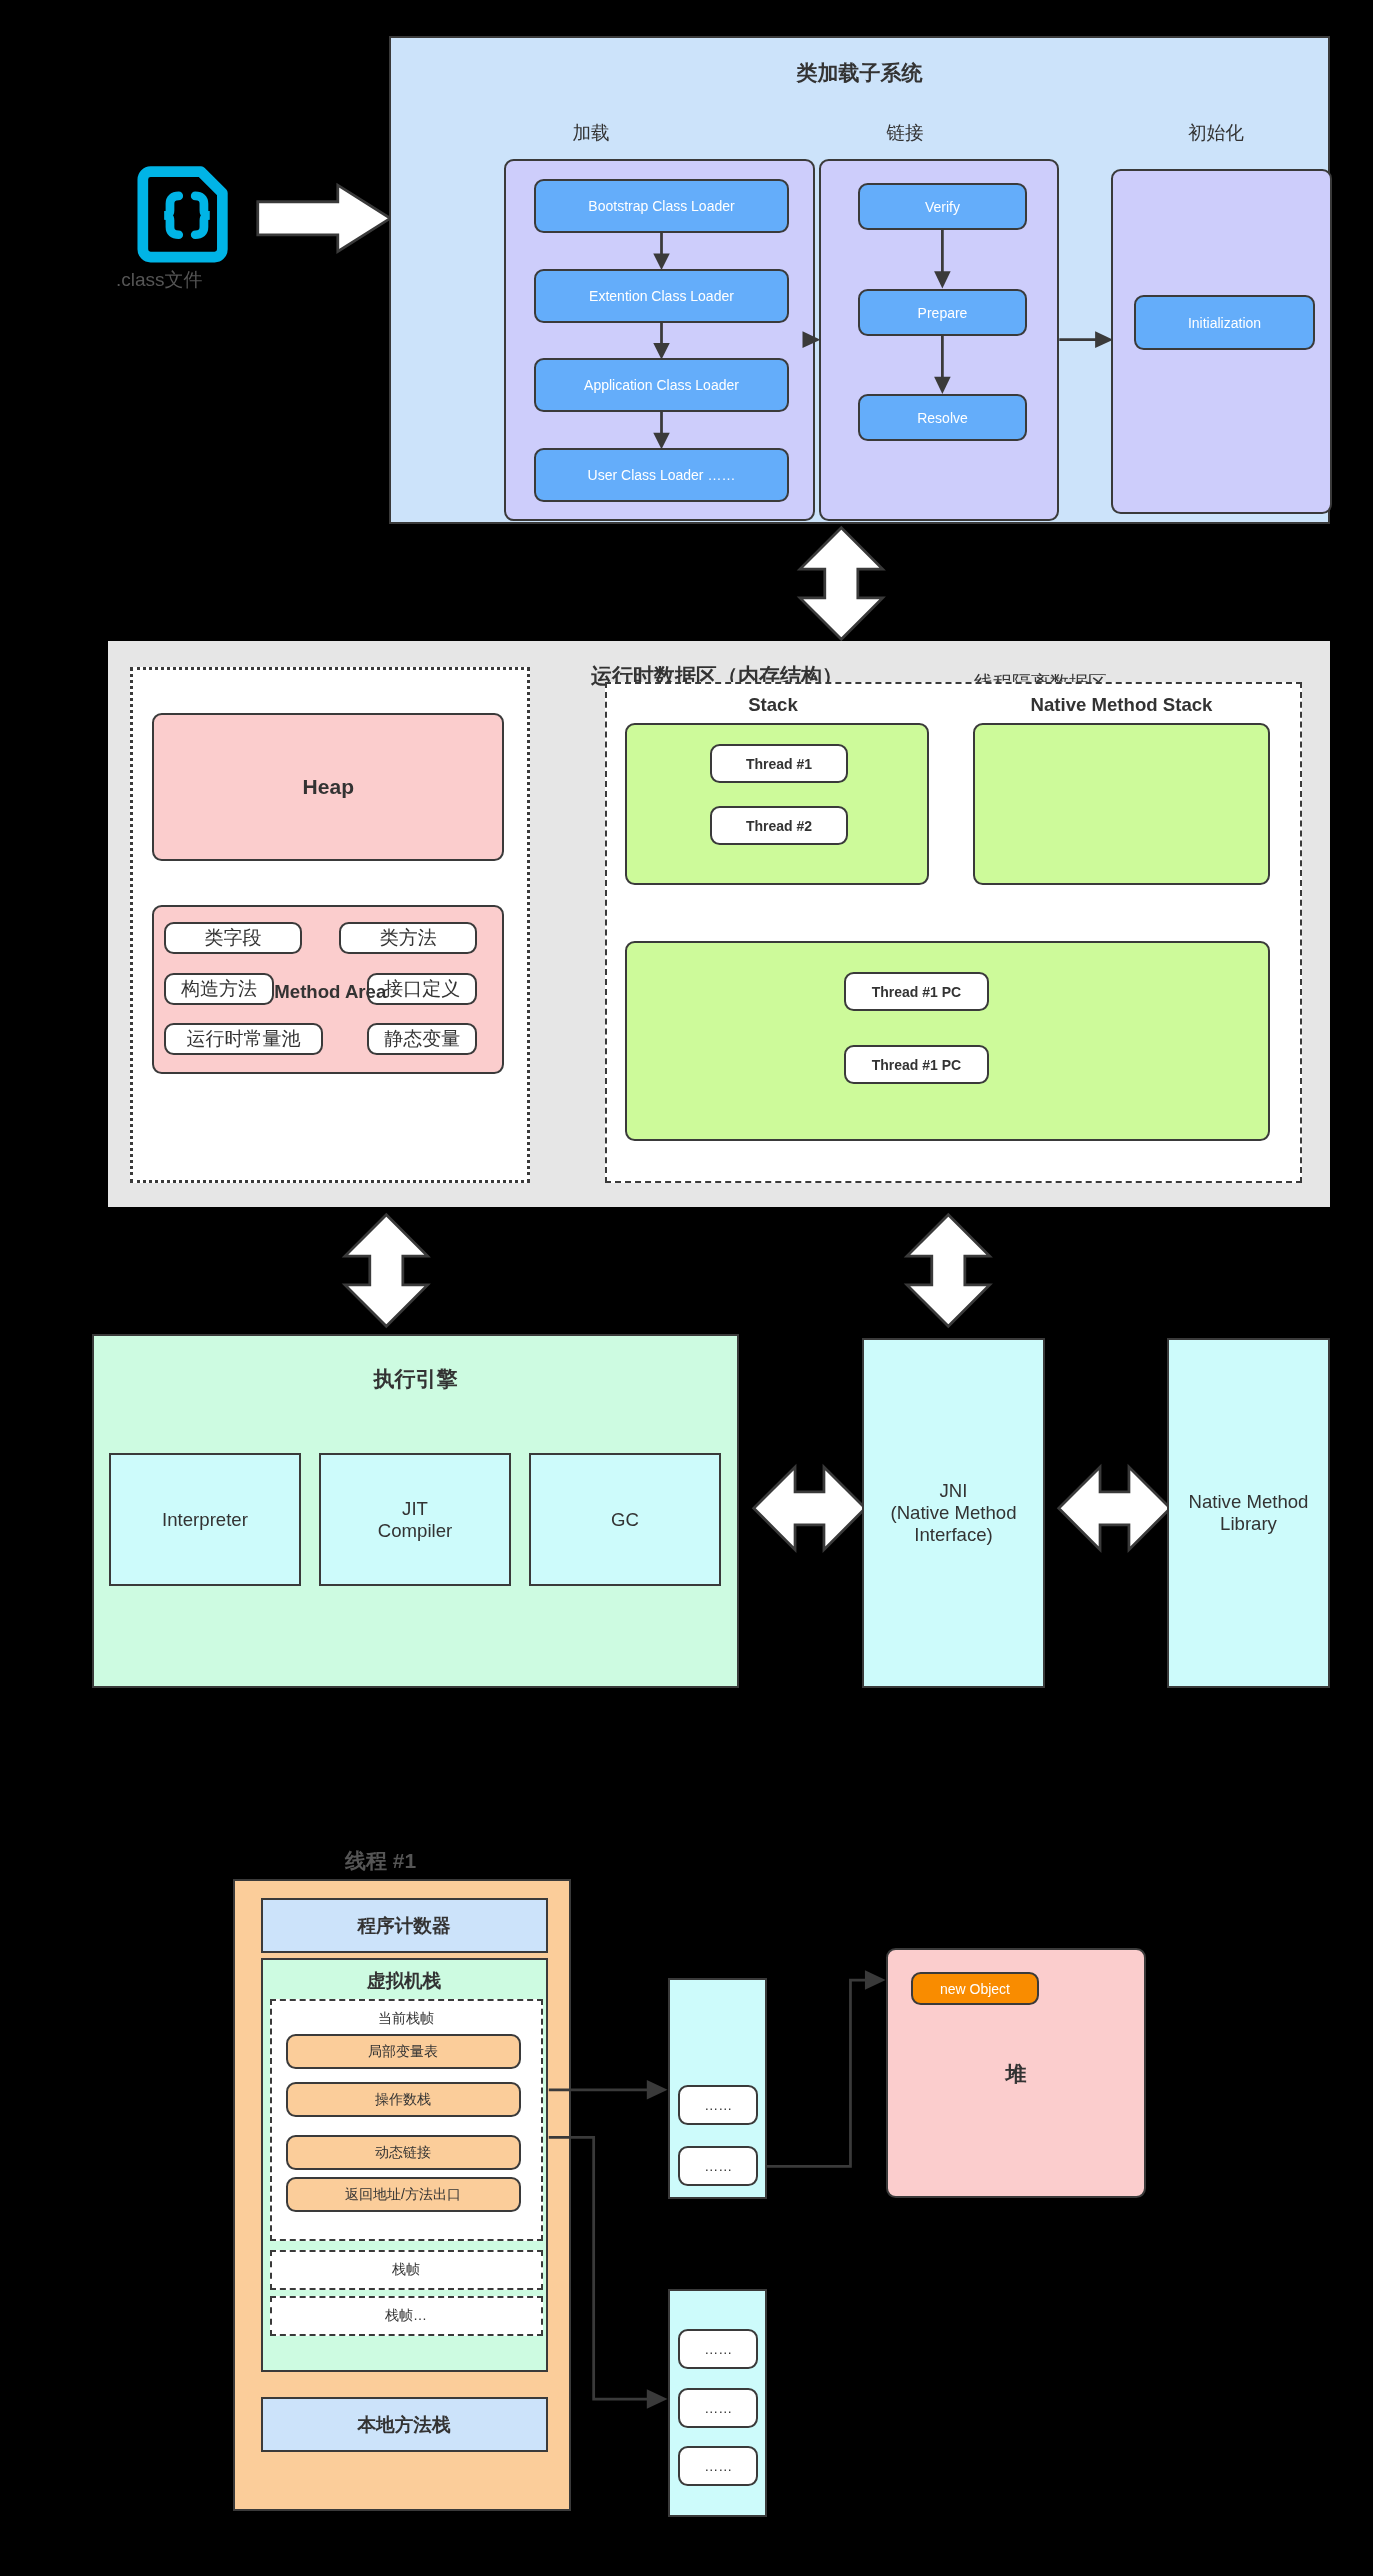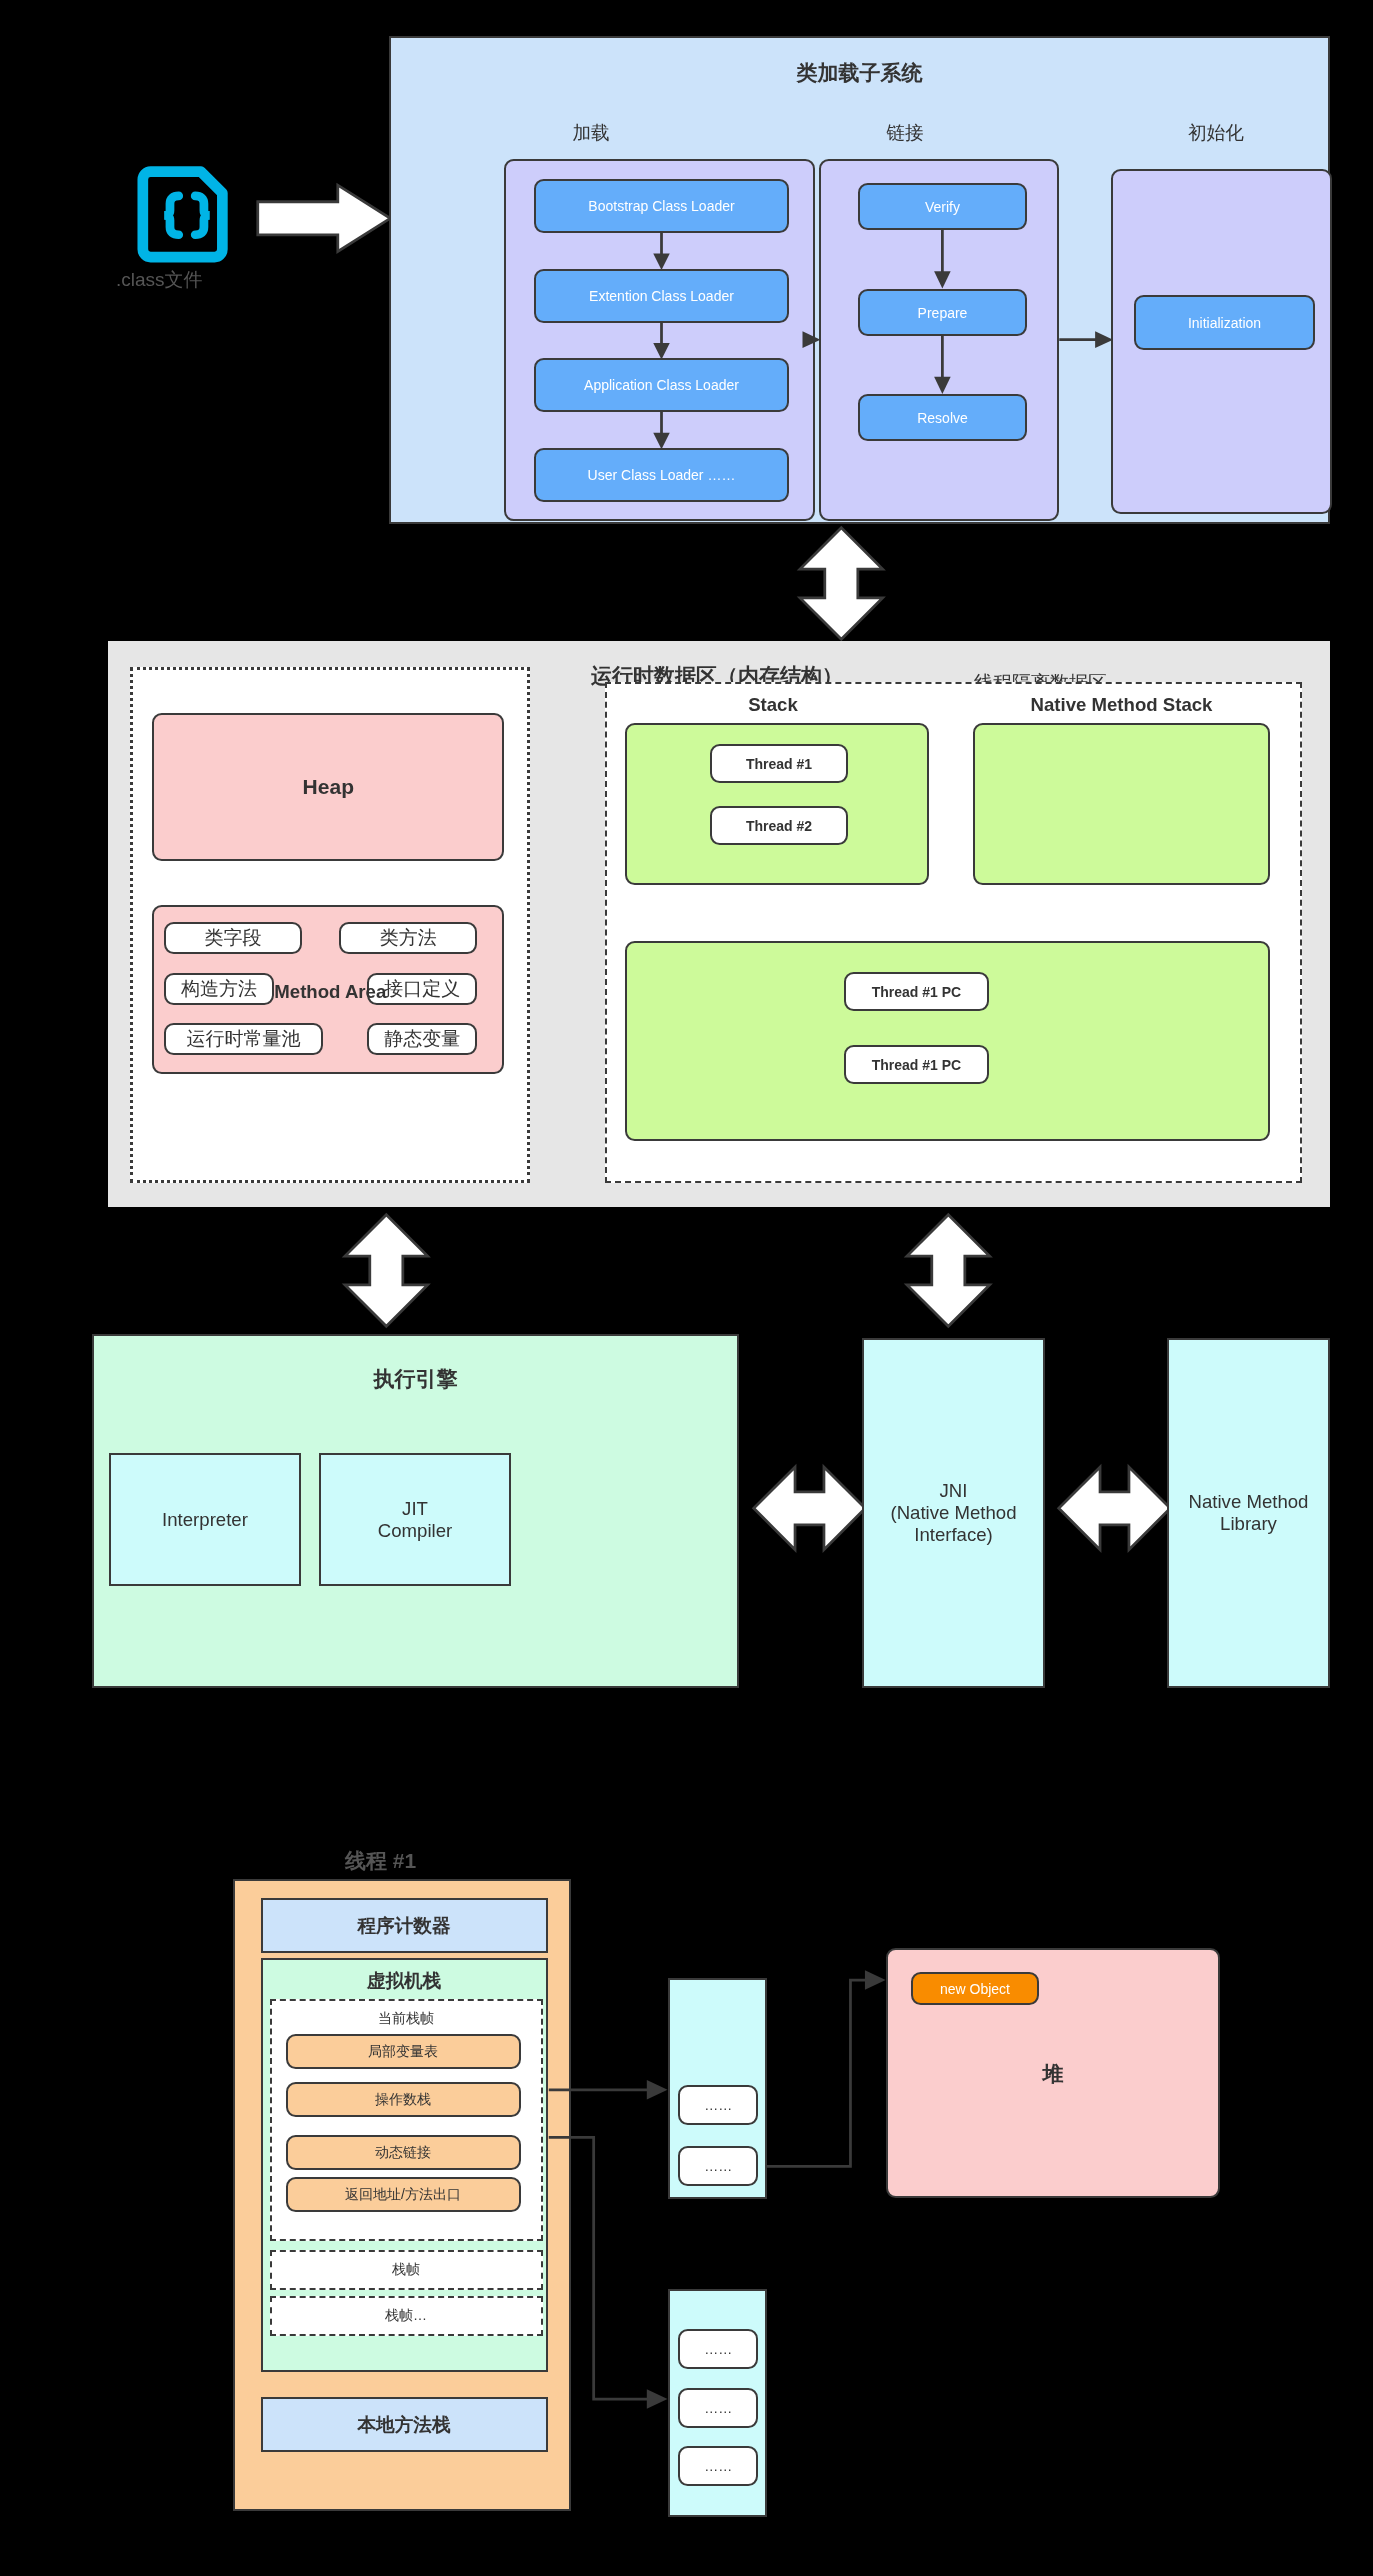--- a/index.html
+++ b/index.html
@@ -154,20 +154,21 @@
   <polygon points="64,4 124,64 88,64 88,106 124,106 64,166 4,106 40,106 40,64 4,64" fill="#fff" stroke="#3a3a3a" stroke-width="4"></polygon>
 </svg>
 
 <div class="abs bx mint" style="left:92px;top:1334px;width:647px;height:354px;">
   <div class="abs t-xl bold ctr label" style="left:0;top:28px;width:100%;height:30px;">执行引擎</div>
   <div class="abs bx cyan ctr t-lg" style="left:15px;top:117px;width:192px;height:133px;">Interpreter</div>
   <div class="abs bx cyan ctr" style="left:225px;top:117px;width:192px;height:133px;flex-direction:column;">
     <div class="t-lg">JIT</div>
     <div class="t-lg">Compiler</div>
   </div>
+  <div class="abs bx cyan ctr t-lg" style="left:435px;top:117px;width:192px;height:133px;">GC</div>
 </div>
 
 <svg class="abs" style="left:751px;top:1464px;width:117px;height:90px;" viewBox="0 0 170 130" width="117" height="90">
   <polygon points="4,64 64,4 64,40 106,40 106,4 166,64 106,124 106,88 64,88 64,124" fill="#fff" stroke="#3a3a3a" stroke-width="4"></polygon>
 </svg>
 <svg class="abs" style="left:1056px;top:1464px;width:117px;height:90px;" viewBox="0 0 170 130" width="117" height="90">
   <polygon points="4,64 64,4 64,40 106,40 106,4 166,64 106,124 106,88 64,88 64,124" fill="#fff" stroke="#3a3a3a" stroke-width="4"></polygon>
 </svg>
 
 <div class="abs bx cyan ctr" style="left:862px;top:1338px;width:183px;height:350px;flex-direction:column;">
@@ -209,21 +210,21 @@
   <div class="abs bx bx-r white ctr t-md" style="left:8.3px;top:105px;width:80px;height:40px;">……</div>
   <div class="abs bx bx-r white ctr t-md" style="left:8.3px;top:166px;width:80px;height:40px;">……</div>
 </div>
 
 <div class="abs bx cyan" style="left:668px;top:2289px;width:99px;height:228px;">
   <div class="abs bx bx-r white ctr t-md" style="left:8.3px;top:38px;width:80px;height:40px;">……</div>
   <div class="abs bx bx-r white ctr t-md" style="left:8.3px;top:97px;width:80px;height:40px;">……</div>
   <div class="abs bx bx-r white ctr t-md" style="left:8.3px;top:155px;width:80px;height:40px;">……</div>
 </div>
 
-<div class="abs bx bx-r pink" style="left:886px;top:1948px;width:334px;height:250px;">
+<div class="abs bx bx-r pink" style="left:886px;top:1948px;width:260px;height:250px;">
   <div class="abs bx bx-r orange-hi ctr t-md wht" style="left:23px;top:22px;width:128px;height:33px;">new Object</div>
   <div class="abs t-xl bold ctr label" style="left:0;top:110px;width:100%;height:28px;">堆</div>
 </div>
 
 <svg class="abs" style="left:0;top:0;width:1373px;height:2576px;" viewBox="0 0 1989 3731" width="1373" height="2576">
   <g class="ln">
 
     <line x1="795" y1="3027" x2="945" y2="3027"></line>
     <polygon points="967,3027 937,3013 937,3041" fill="#3a3a3a" stroke="none"></polygon>
 

